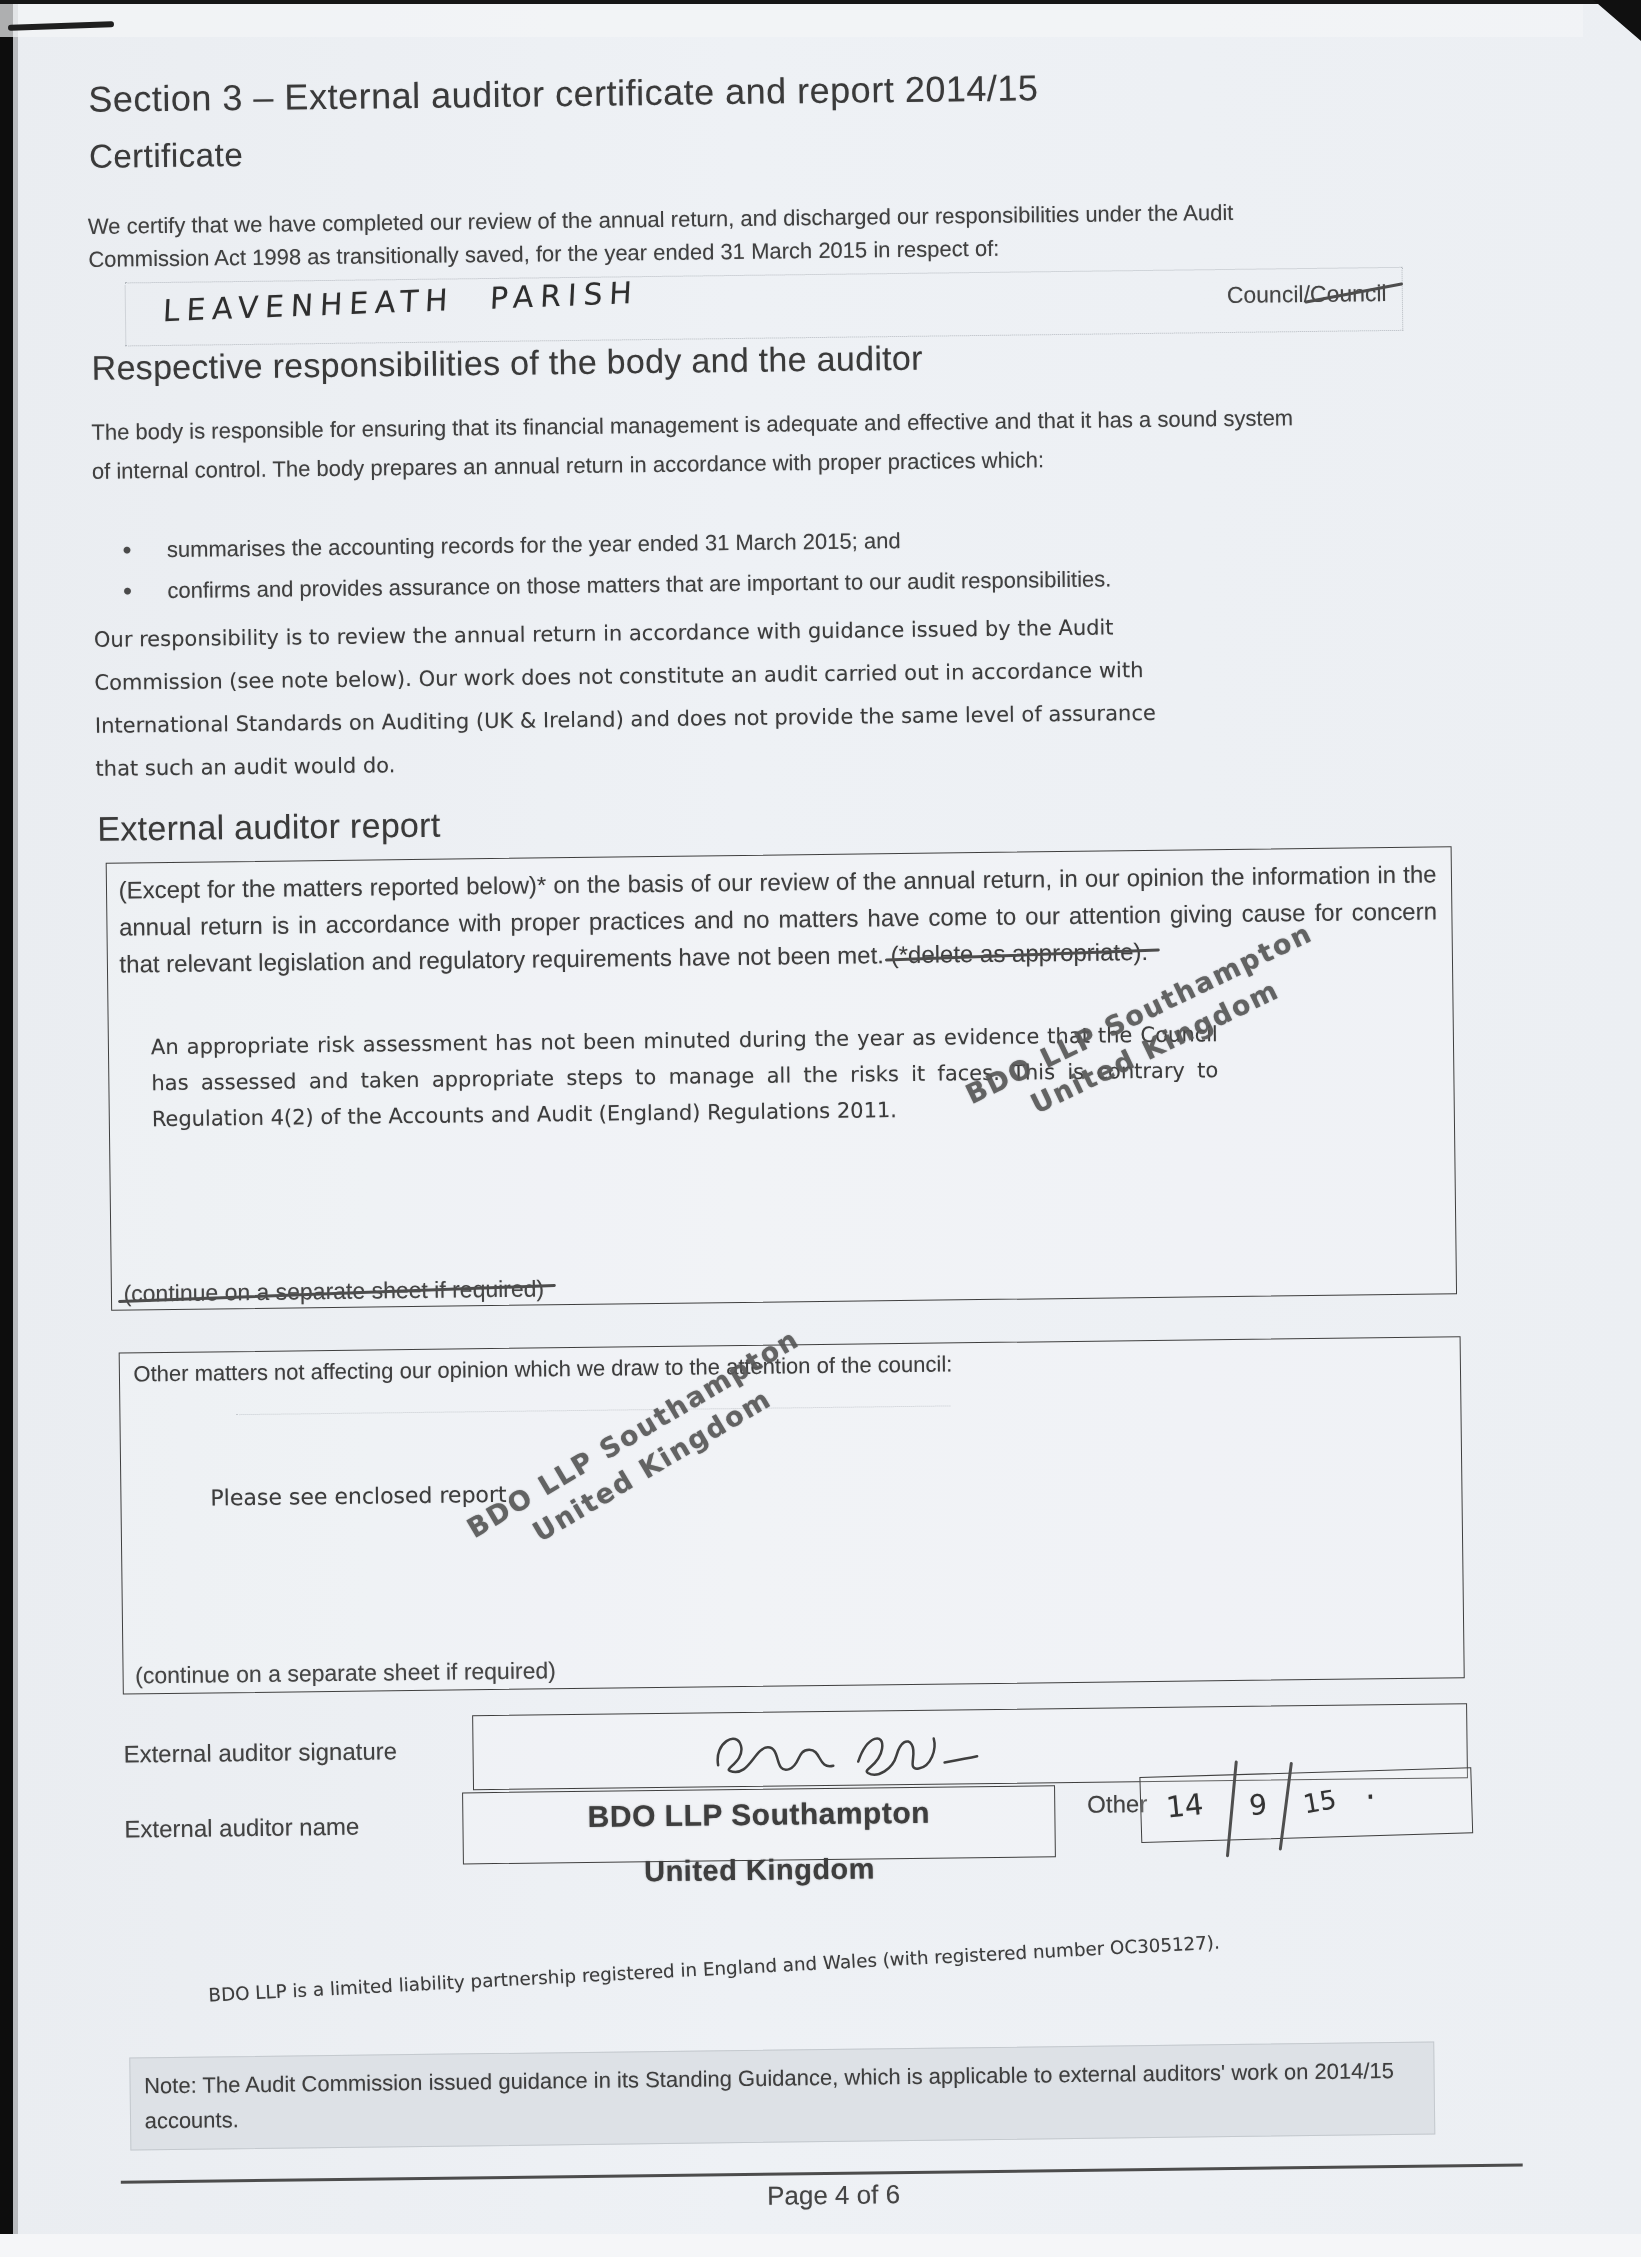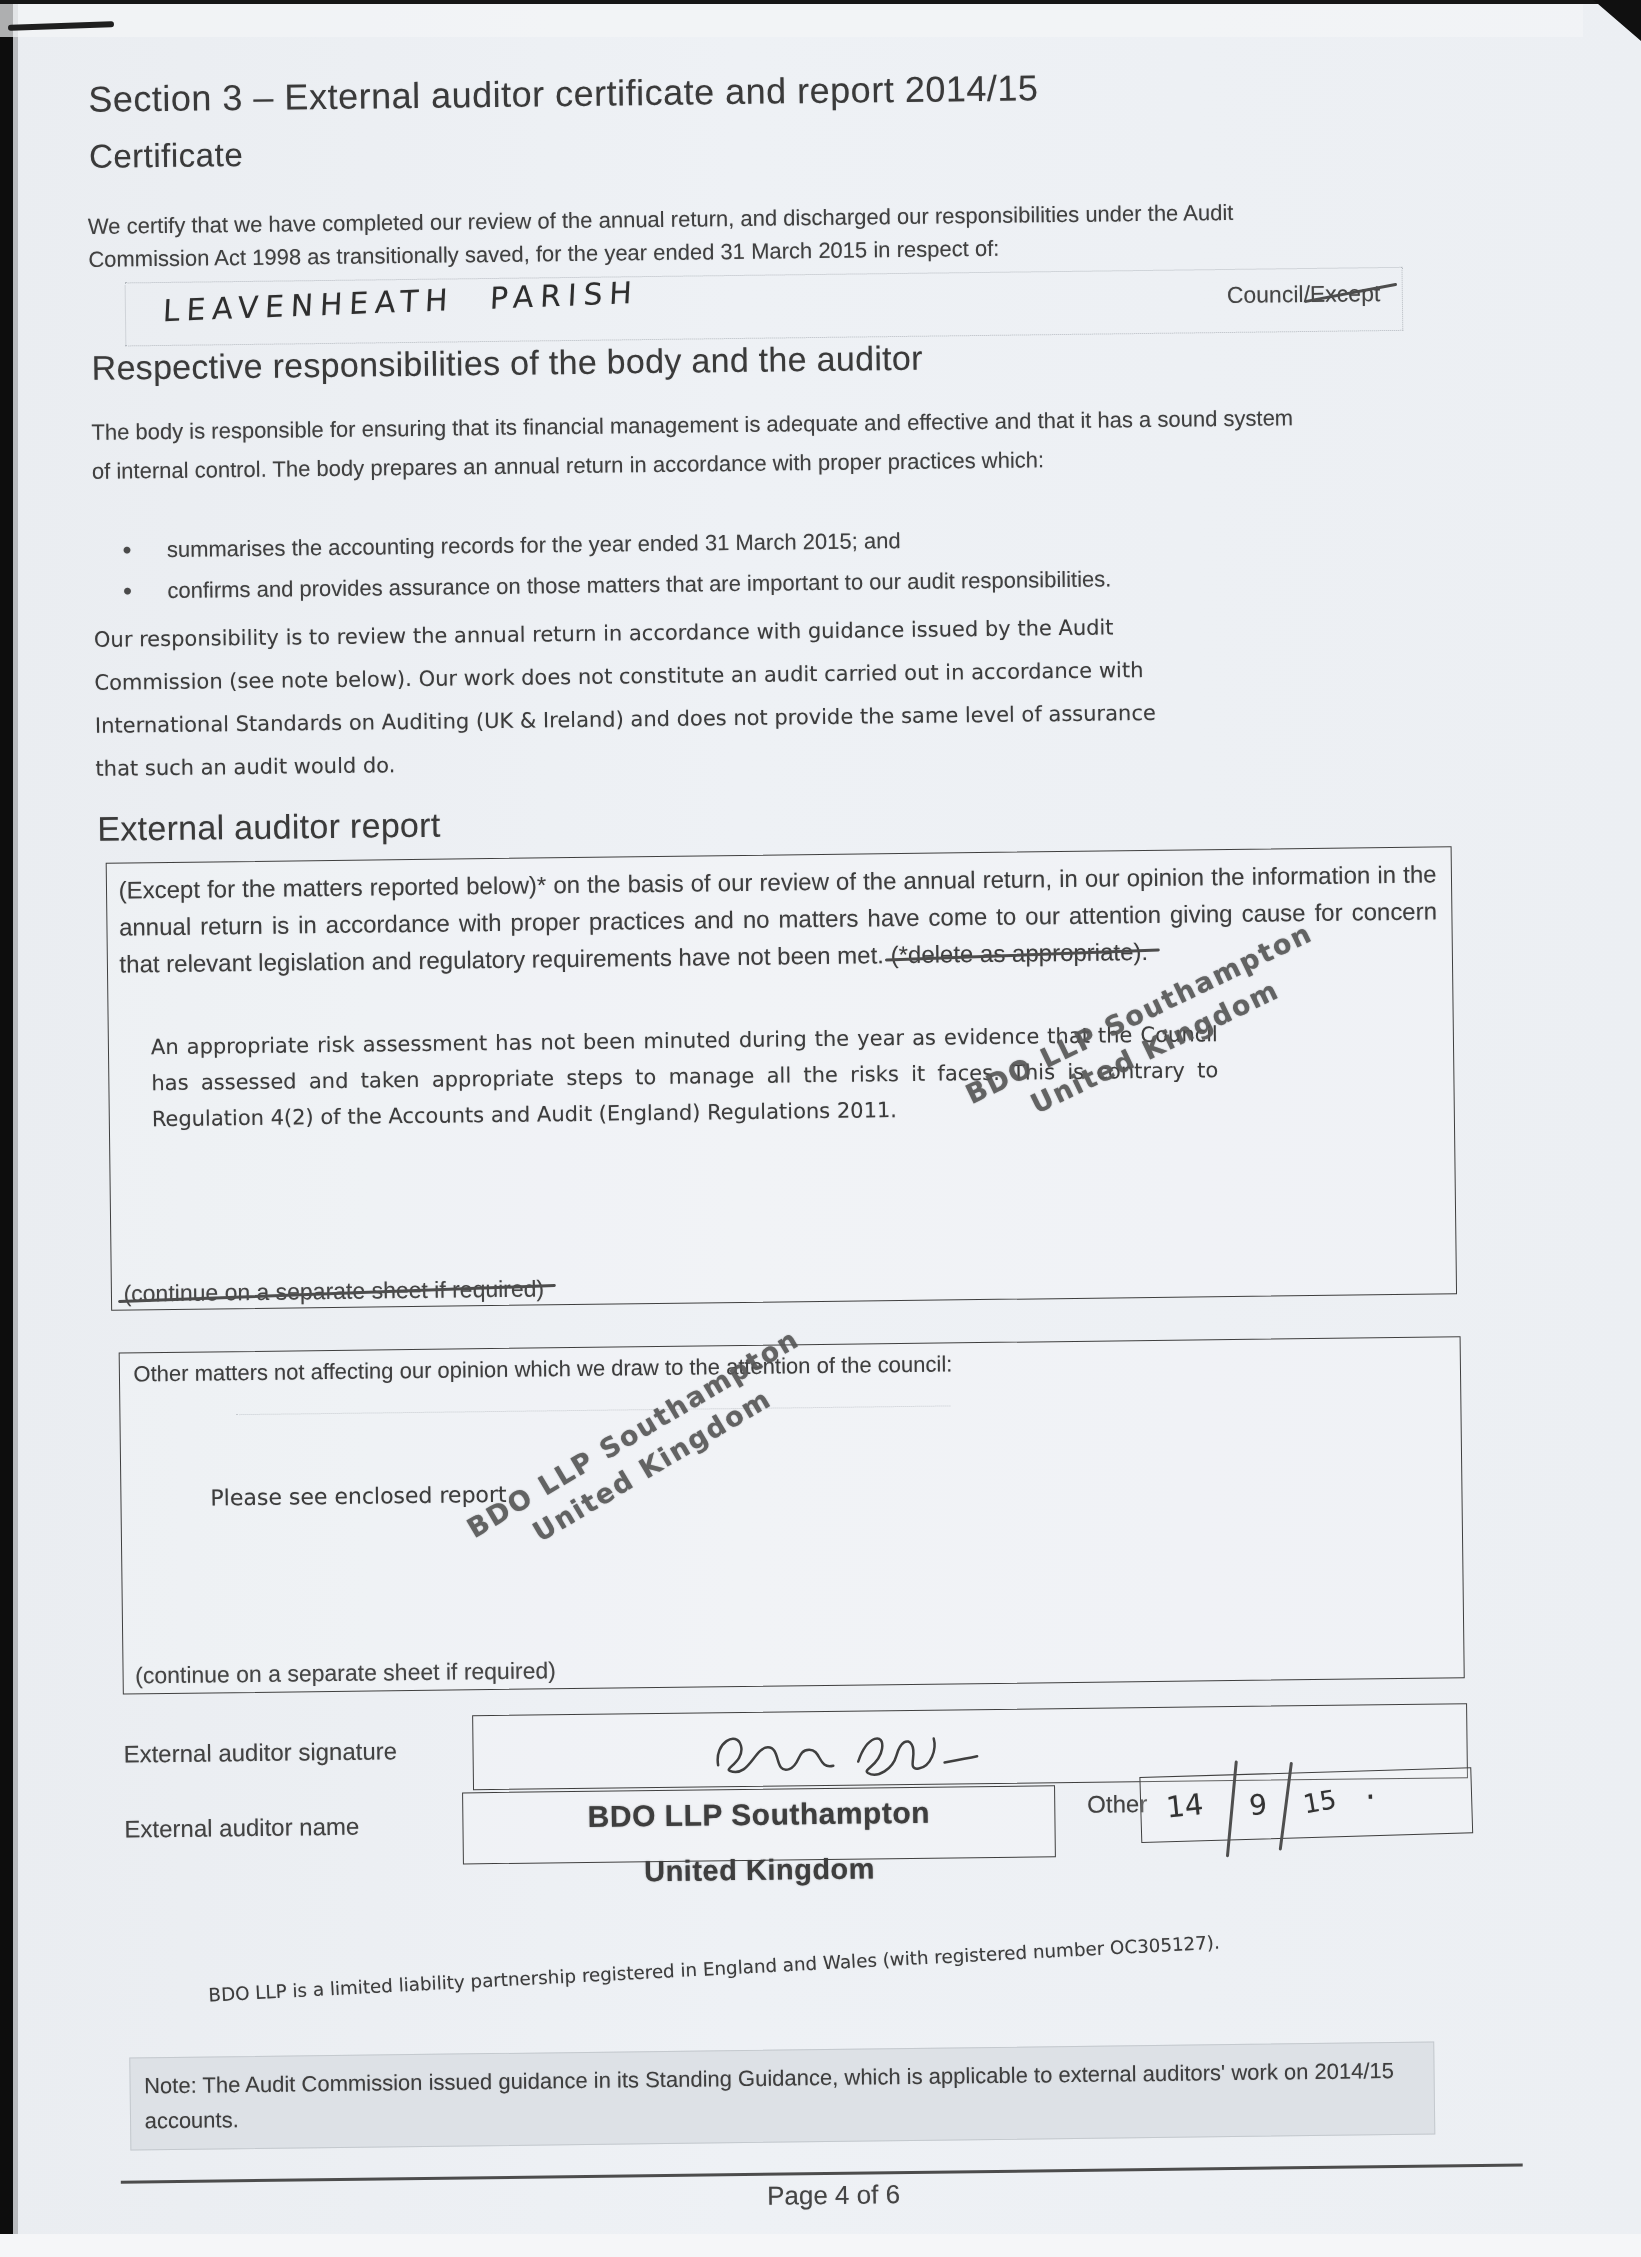--- a/index.html
+++ b/index.html
@@ -51,21 +51,21 @@
 
   <div class="content">
 
     <div class="abs h1" style="left:101px;top:70px;">Section 3 – External auditor certificate and report 2014/15</div>
     <div class="abs h1" style="left:101px;top:129px;font-size:33px;">Certificate</div>
     <div class="abs body-text" style="left:99px;top:201px;width:1255px;">We certify that we have completed our review of the annual return, and discharged our responsibilities under the Audit Commission Act 1998 as transitionally saved, for the year ended 31 March 2015 in respect of:</div>
 
     <div class="abs" style="left:135px;top:274px;width:1276px;height:62px;border:1.9px dotted #b4b9bf;">
       <span class="abs hand" style="left:37px;top:3.9px;font-size:30px;letter-spacing:6.8px;word-spacing:19.3px;transform:rotate(-1.5deg) skewX(-5deg);color:#2e2e2e;">LEAVENHEATH PARISH</span>
       <span class="abs" style="left:1101px;top:11.6px;font-size:23px;color:#454545;white-space:nowrap;">
-        <span>Council/</span><span class="pen-strike pen-strike-steep">Except</span>
+        <span>Council/</span><span class="pen-strike pen-strike-steep">Council</span>
       </span>
     </div>
 
     <div class="abs h2" style="left:101px;top:340px;">Respective responsibilities of the body and the auditor</div>
     <div class="abs body-text" style="left:100px;top:404px;width:1207px;line-height:39px;">The body is responsible for ensuring that its financial management is adequate and effective and that it has a sound system of internal control. The body prepares an annual return in accordance with proper practices which:</div>
     <ul class="abs bullets" style="left:124px;top:529px;width:1236px;">
       <li><span>summarises the accounting records for the year ended 31 March 2015; and</span></li>
       <li><span>confirms and provides assurance on those matters that are important to our audit responsibilities.</span></li>
     </ul>
     <div class="abs typed" style="left:100px;top:610px;width:1091px;font-size:21px;line-height:43px;">Our responsibility is to review the annual return in accordance with guidance issued by the Audit Commission (see note below).  Our work does not constitute an audit carried out in accordance with International Standards on Auditing (UK &amp; Ireland) and does not provide the same level of assurance that such an audit would do.</div>

